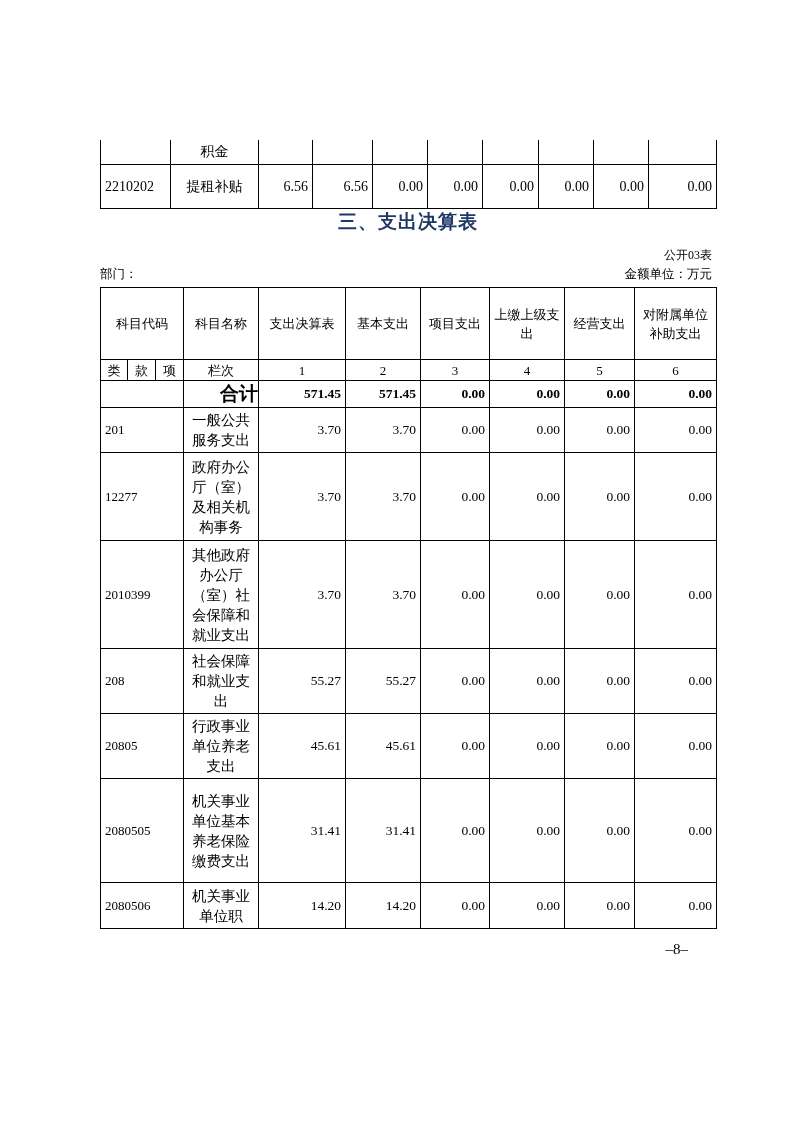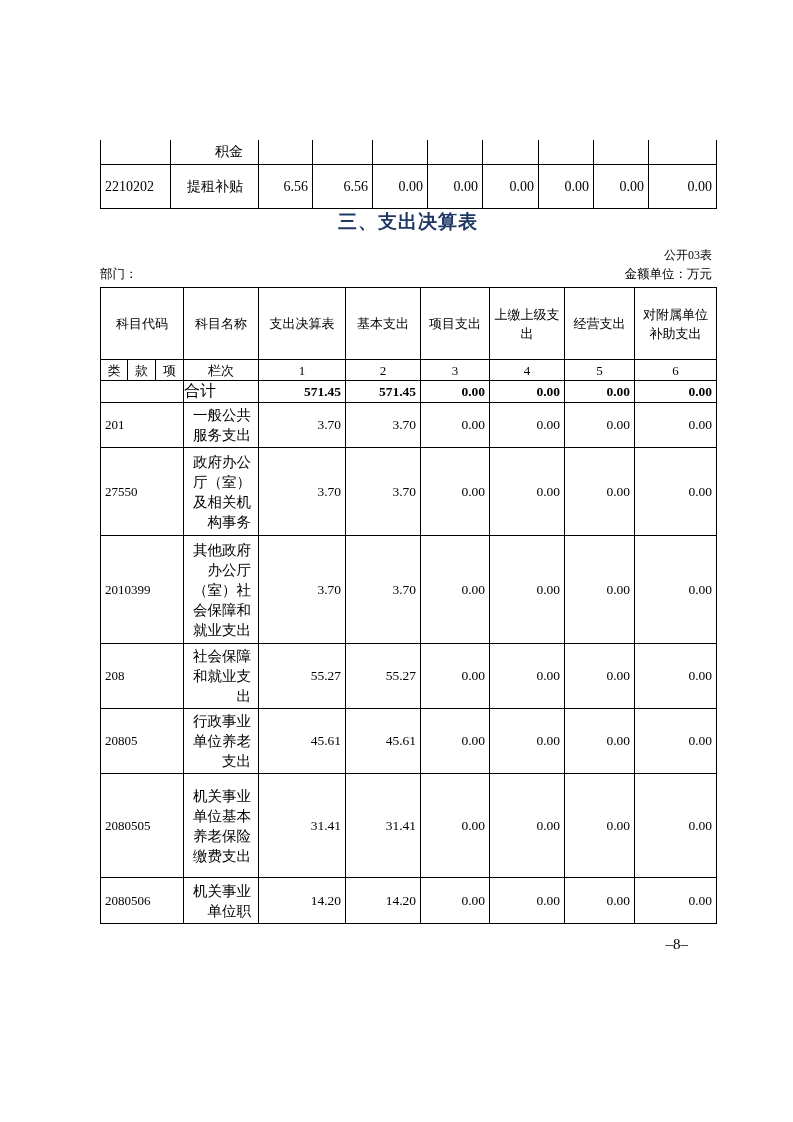--- a/index.html
+++ b/index.html
@@ -15,21 +15,21 @@
   .content { position:absolute; left:100px; top:0; width:616px; }
 
   table { border-collapse:collapse; table-layout:fixed; width:616px; }
   td, th { border:1px solid #000; font-weight:normal; overflow:hidden; }
 
   
   .top-table { margin-top:140px; }
   .top-table tr.frag-row td { border-top:none; height:21px; }
   .top-table td { font-size:14px; }
   .code-cell { text-align:left; padding:1px 4px; font-size:13px; }
-  .name-cell { text-align:right; padding:2px 7px; font-size:14.5px; line-height:20px; }
+  .name-cell { text-align:center; padding:2px 7px; font-size:14.5px; line-height:20px; }
   .top-table .name-cell { padding:2px 15px; }
   .num-cell { text-align:right; padding:1px 4px; font-size:13.5px; }
   .top-table tr.row-main td { height:44px; }
 
   
   .note { margin-top:24px; font-size:13px; }
   .section-title {
     text-align:center;
     font-size:19px;
     font-weight:bold;
@@ -39,21 +39,21 @@
   }
   .meta-line1 { margin-top:12px; text-align:right; font-size:12px; padding-right:4px; }
   .meta-line2 { margin-top:2px; display:flex; justify-content:space-between; font-size:12.5px; padding-right:4px; }
 
   
   .main-table { margin-top:4px; }
   .head-main th { height:72px; font-size:13px; text-align:center; line-height:19px; padding:1px 2px; }
   .th-code, .th-name { font-size:14px; }
   .head-sub th { height:21px; font-size:13px; text-align:center; line-height:17px; }
   .total-row td { height:22px; }
-  .total-label { text-align:left; font-weight:normal; font-size:16px; }
+  .total-label { text-align:right; font-weight:bold; font-size:19px; }
   .total-row .num-cell { font-weight:bold; }
   .page-number {
     margin-top:12px;
     text-align:right;
     padding-right:28px;
     font-size:15px;
   }
 </style>
 </head>
 <body>
@@ -163,21 +163,21 @@
             <td colspan="3" class="code-cell">201</td>
             <td class="name-cell">一般公共服务支出</td>
             <td class="num-cell">3.70</td>
             <td class="num-cell">3.70</td>
             <td class="num-cell">0.00</td>
             <td class="num-cell">0.00</td>
             <td class="num-cell">0.00</td>
             <td class="num-cell">0.00</td>
           </tr>
           <tr style="height: 88px;">
-            <td colspan="3" class="code-cell">27550</td>
+            <td colspan="3" class="code-cell">12277</td>
             <td class="name-cell">政府办公厅（室）及相关机构事务</td>
             <td class="num-cell">3.70</td>
             <td class="num-cell">3.70</td>
             <td class="num-cell">0.00</td>
             <td class="num-cell">0.00</td>
             <td class="num-cell">0.00</td>
             <td class="num-cell">0.00</td>
           </tr>
           <tr style="height: 108px;">
             <td colspan="3" class="code-cell">2010399</td>

